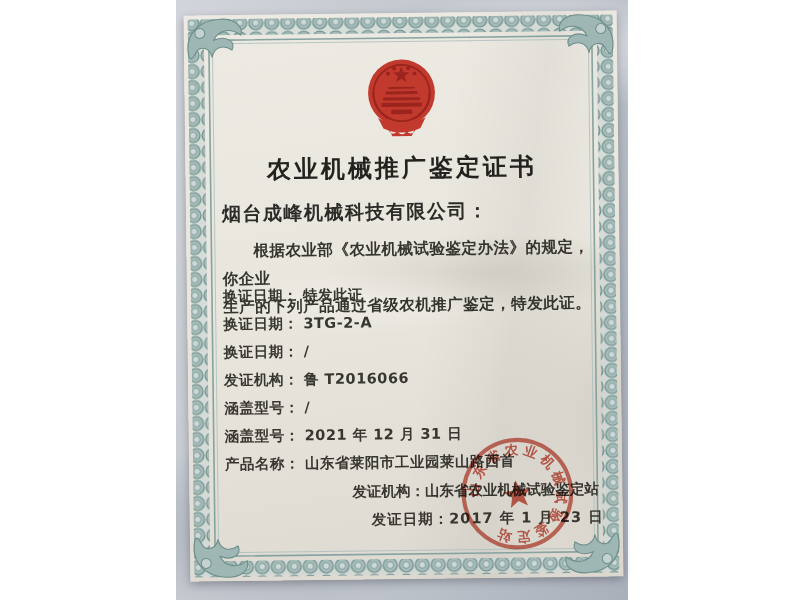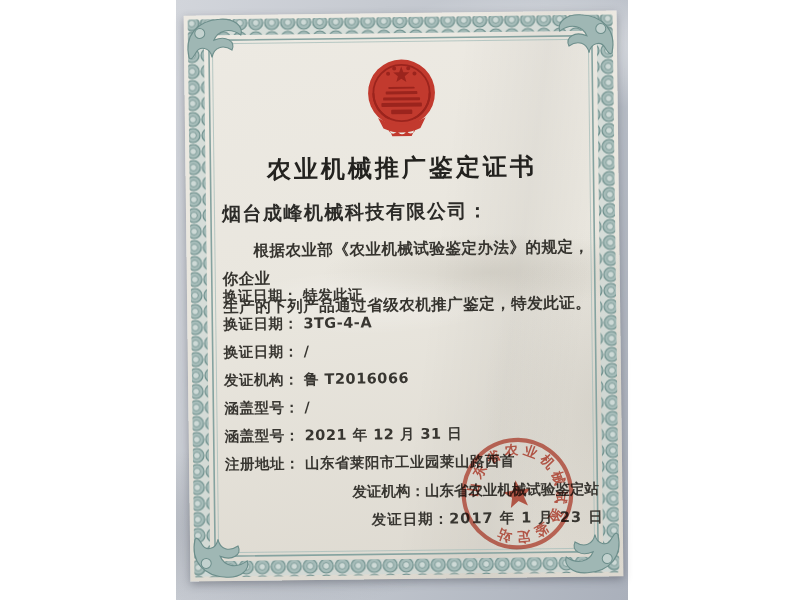--- a/index.html
+++ b/index.html
@@ -107,41 +107,41 @@
       <p class="bodytext"><span class="indent"></span><span>根据农业部《农业机械试验鉴定办法》的规定，你企业</span><br>
       <span>生产的下列产品通过省级农机推广鉴定，特发此证。</span></p>
 
       <div class="fields">
 
           <div class="row">
             <span class="lbl">换证日期：</span><span class="val">特发此证</span>
           </div>
 
           <div class="row">
-            <span class="lbl">换证日期：</span><span class="val">3TG-4-A</span>
+            <span class="lbl">换证日期：</span><span class="val">3TG-2-A</span>
           </div>
 
           <div class="row">
             <span class="lbl">换证日期：</span><span class="val">/</span>
           </div>
 
           <div class="row">
             <span class="lbl">发证机构：</span><span class="val">鲁 T2016066</span>
           </div>
 
           <div class="row">
             <span class="lbl">涵盖型号：</span><span class="val">/</span>
           </div>
 
           <div class="row">
             <span class="lbl">涵盖型号：</span><span class="val">2021 年 12 月 31 日</span>
           </div>
 
           <div class="row">
-            <span class="lbl">注册地址：</span><span class="val">山东省莱阳市工业园莱山路西首</span>
+            <span class="lbl">产品名称：</span><span class="val">山东省莱阳市工业园莱山路西首</span>
           </div>
         </div>
 
       <div class="issuer">发证机构：山东省农业机械试验鉴定站</div>
       <div class="issuedate">发证日期：2017 年 1 月 23 日</div>
 
       <svg class="seal" viewBox="0 0 120 120" aria-hidden="true">
         <defs>
           <path id="sealArc" d="M60,60 m-38,0 a38,38 0 1,1 76,0 a38,38 0 1,1 -76,0" fill="none"></path>
         </defs>

